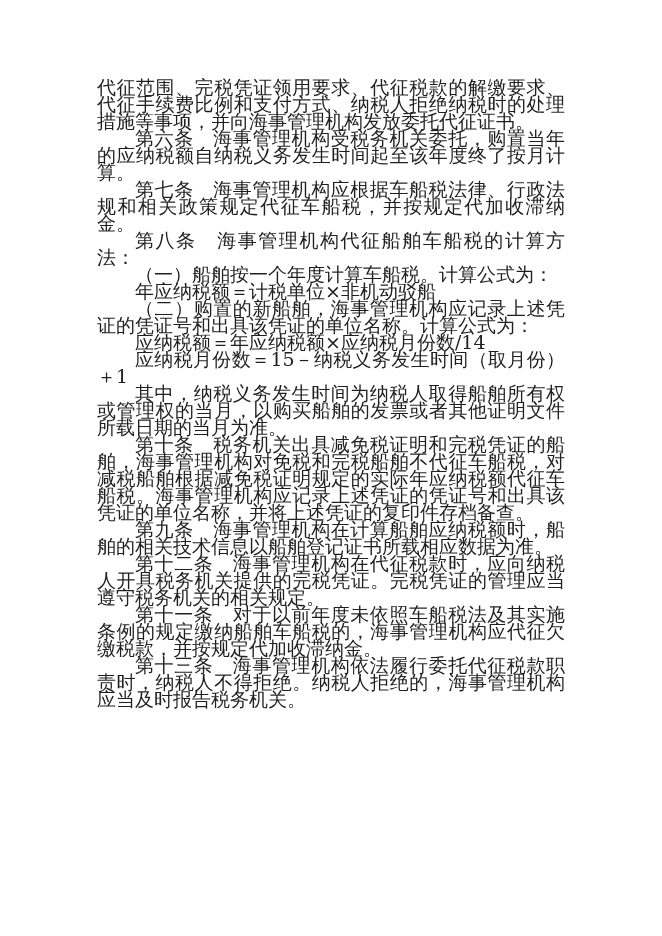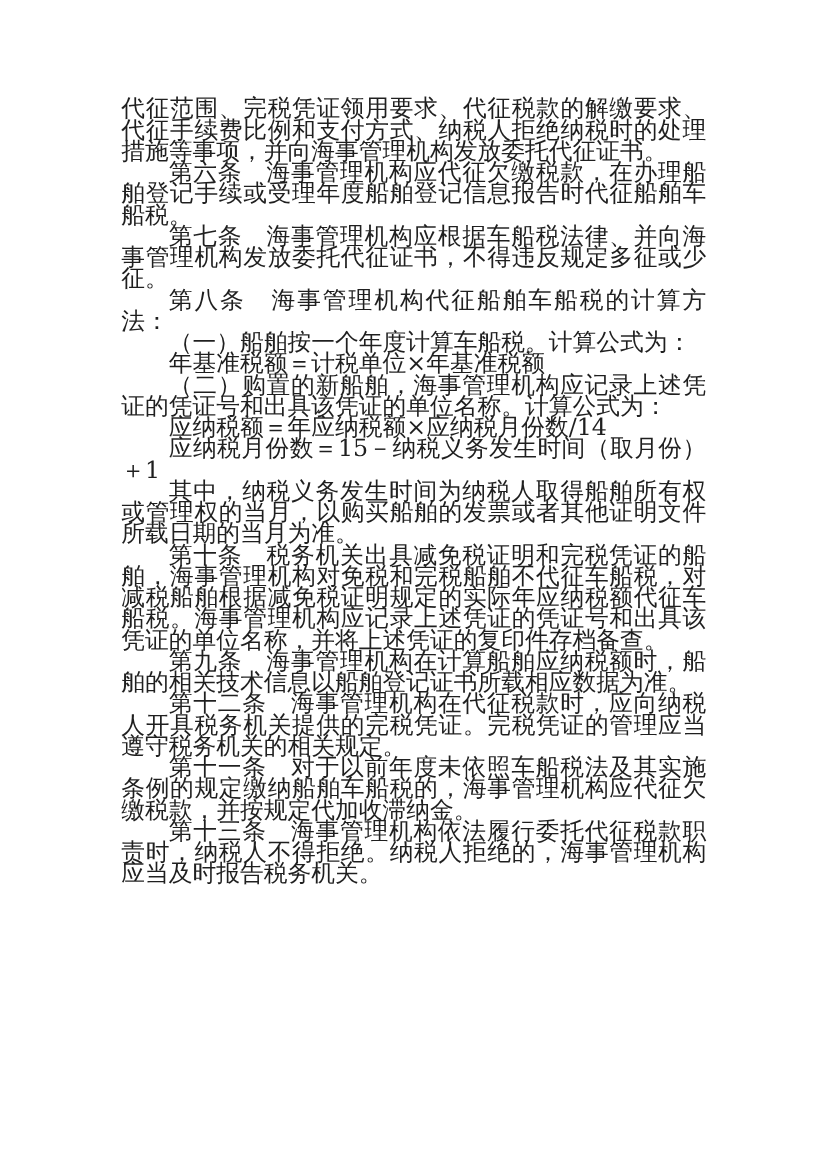--- a/index.html
+++ b/index.html
@@ -32,25 +32,25 @@
   .doc-body p.indent {
     text-indent: 2em;
   }
 </style>
 </head>
 <body>
 
 <div class="page" style="background: rgb(255, 255, 255);">
   <main class="doc-body" style="color: rgb(31, 31, 31);">
       <p class="">代征范围、完税凭证领用要求、代征税款的解缴要求、代征手续费比例和支付方式、纳税人拒绝纳税时的处理措施等事项，并向海事管理机构发放委托代征证书。</p>
-      <p class="indent">第六条　海事管理机构应代征欠缴税款，在办理船舶登记手续或受理年度船舶登记信息报告时代征船舶车船税。</p>
-      <p class="indent">第七条　海事管理机构应根据车船税法律、并向海事管理机构发放委托代征证书，不得违反规定多征或少征。</p>
+      <p class="indent">第六条　海事管理机构受税务机关委托，购置当年的应纳税额自纳税义务发生时间起至该年度终了按月计算。</p>
+      <p class="indent">第七条　海事管理机构应根据车船税法律、行政法规和相关政策规定代征车船税，并按规定代加收滞纳金。</p>
       <p class="indent">第八条　海事管理机构代征船舶车船税的计算方法：</p>
       <p class="indent">（一）船舶按一个年度计算车船税。计算公式为：</p>
-      <p class="indent">年基准税额＝计税单位×年基准税额</p>
+      <p class="indent">年应纳税额＝计税单位×非机动驳船</p>
       <p class="indent">（二）购置的新船舶，海事管理机构应记录上述凭证的凭证号和出具该凭证的单位名称。计算公式为：</p>
       <p class="indent">应纳税额＝年应纳税额×应纳税月份数/14</p>
       <p class="indent">应纳税月份数＝15－纳税义务发生时间（取月份）＋1</p>
       <p class="indent">其中，纳税义务发生时间为纳税人取得船舶所有权或管理权的当月，以购买船舶的发票或者其他证明文件所载日期的当月为准。</p>
       <p class="indent">第十条　税务机关出具减免税证明和完税凭证的船舶，海事管理机构对免税和完税船舶不代征车船税，对减税船舶根据减免税证明规定的实际年应纳税额代征车船税。海事管理机构应记录上述凭证的凭证号和出具该凭证的单位名称，并将上述凭证的复印件存档备查。</p>
       <p class="indent">第九条　海事管理机构在计算船舶应纳税额时，船舶的相关技术信息以船舶登记证书所载相应数据为准。</p>
       <p class="indent">第十二条　海事管理机构在代征税款时，应向纳税人开具税务机关提供的完税凭证。完税凭证的管理应当遵守税务机关的相关规定。</p>
       <p class="indent">第十一条　对于以前年度未依照车船税法及其实施条例的规定缴纳船舶车船税的，海事管理机构应代征欠缴税款，并按规定代加收滞纳金。</p>
       <p class="indent">第十三条　海事管理机构依法履行委托代征税款职责时，纳税人不得拒绝。纳税人拒绝的，海事管理机构应当及时报告税务机关。</p>
     </main>

